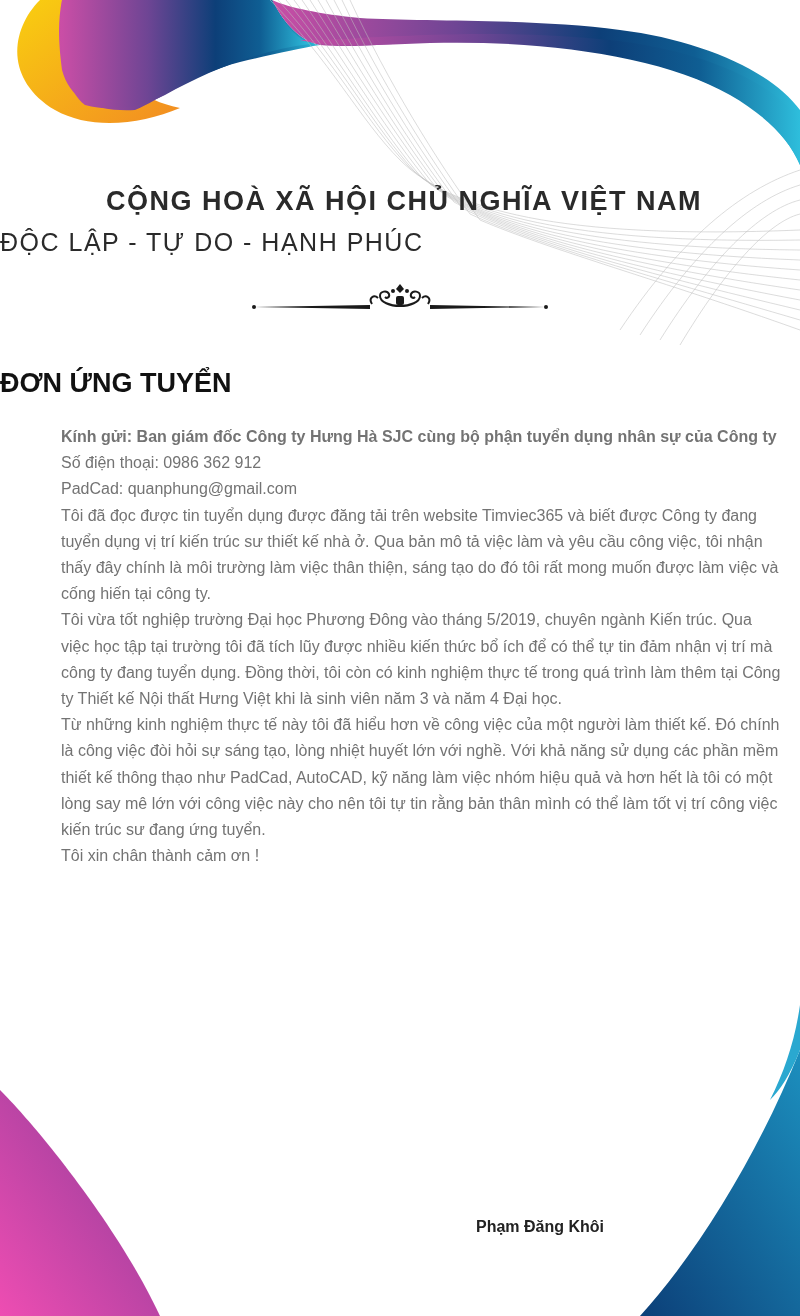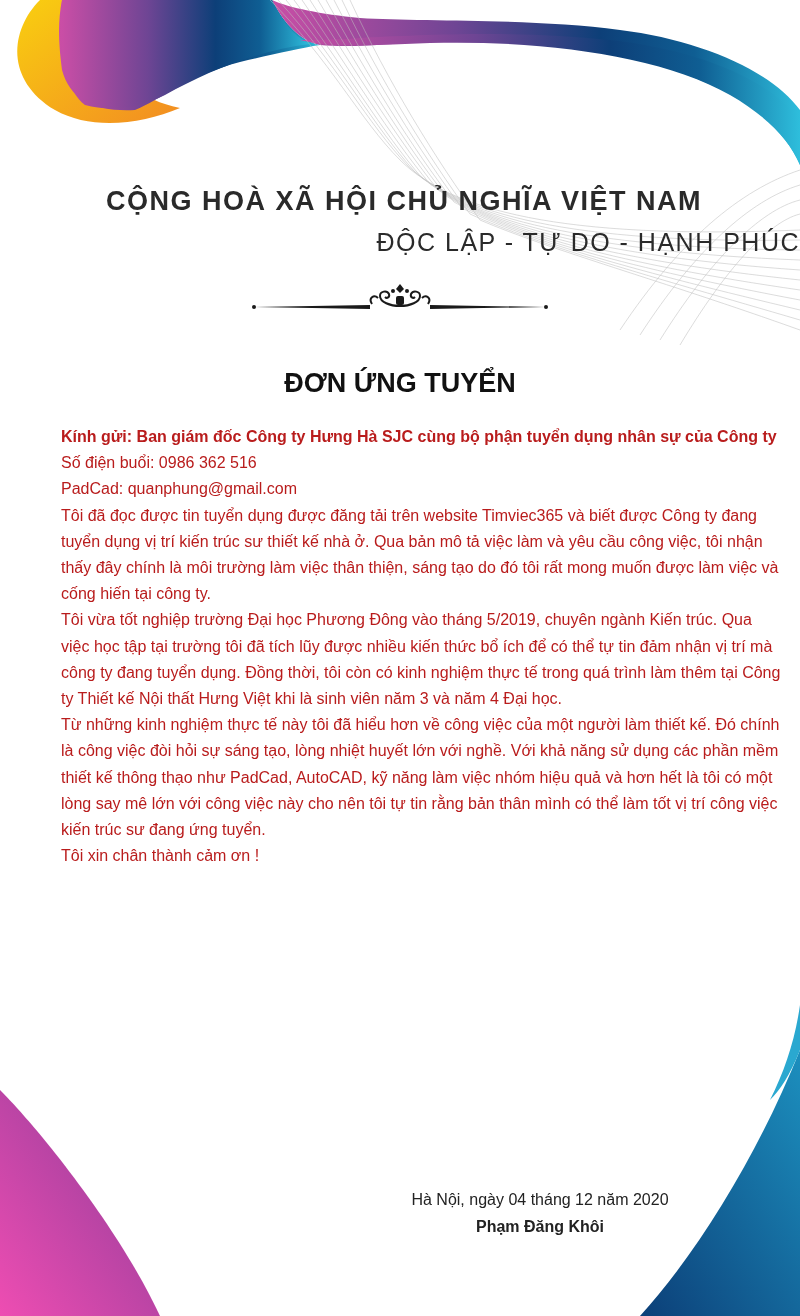--- a/index.html
+++ b/index.html
@@ -9,31 +9,31 @@
       font-family: "Liberation Sans", sans-serif;
       color: #222;
     }
     .deco { position: absolute; left: 0; top: 0; width: 800px; height: 1316px; pointer-events: none; }
     .content { position: absolute; left: 0; top: 0; width: 800px; height: 1316px; }
     .nation {
       position: absolute; left: 4px; width: 800px; text-align: center;
       top: 186px; font-size: 27px; font-weight: bold; letter-spacing: 1.5px; color: #2a2a2a;
     }
     .motto {
-      position: absolute; left: 0; width: 800px; text-align: right;
+      position: absolute; left: 0; width: 800px; text-align: left;
       top: 228px; font-size: 25px; letter-spacing: 1.5px; color: #2a2a2a;
     }
     .divider { position: absolute; left: 250px; top: 280px; width: 300px; height: 36px; }
     .title {
-      position: absolute; left: 0; width: 800px; text-align: center;
+      position: absolute; left: 0; width: 800px; 
       top: 368px; font-size: 27px; font-weight: bold; color: #111;
     }
     .body-text {
       position: absolute; left: 61px; top: 424px; width: 720px;
-      font-size: 16px; line-height: 26.2px; color: #b91c1c;
+      font-size: 16px; line-height: 26.2px; color: #737373;
     }
     .body-text p { margin: 0; }
     .bold { font-weight: bold; }
     .sign {
       position: absolute; left: 380px; width: 320px; text-align: center;
       font-size: 16px; color: #222;
     }
     .sign.date { top: 1191px; }
     .sign.name { top: 1218px; font-weight: bold; }
   </style>
@@ -114,23 +114,22 @@
     <rect x="146" y="16" width="8" height="9" rx="2" fill="#1a1a1a"></rect>
     <path d="M150,4 L154,9 L150,13 L146,9 Z" fill="#1a1a1a"></path>
     <circle cx="143" cy="11" r="2" fill="#1a1a1a"></circle>
     <circle cx="157" cy="11" r="2" fill="#1a1a1a"></circle>
   </svg>
 
   <div class="title">ĐƠN ỨNG TUYỂN</div>
 
   <div class="body-text">
     <p class="bold">Kính gửi: Ban giám đốc Công ty Hưng Hà SJC cùng bộ phận tuyển dụng nhân sự của Công ty</p>
-    <p><span>Số điện buổi:</span> <span>0986 362 516</span></p>
+    <p><span>Số điện thoại:</span> <span>0986 362 912</span></p>
     <p><span>PadCad:</span> <span>quanphung@gmail.com</span></p>
     <p>Tôi đã đọc được tin tuyển dụng được đăng tải trên website Timviec365 và biết được Công ty đang tuyển dụng vị trí kiến trúc sư thiết kế nhà ở. Qua bản mô tả việc làm và yêu cầu công việc, tôi nhận thấy đây chính là môi trường làm việc thân thiện, sáng tạo do đó tôi rất mong muốn được làm việc và cống hiến tại công ty.</p>
     <p>Tôi vừa tốt nghiệp trường Đại học Phương Đông vào tháng 5/2019, chuyên ngành Kiến trúc. Qua việc học tập tại trường tôi đã tích lũy được nhiều kiến thức bổ ích để có thể tự tin đảm nhận vị trí mà công ty đang tuyển dụng. Đồng thời, tôi còn có kinh nghiệm thực tế trong quá trình làm thêm tại Công ty Thiết kế Nội thất Hưng Việt khi là sinh viên năm 3 và năm 4 Đại học.</p>
     <p>Từ những kinh nghiệm thực tế này tôi đã hiểu hơn về công việc của một người làm thiết kế. Đó chính là công việc đòi hỏi sự sáng tạo, lòng nhiệt huyết lớn với nghề. Với khả năng sử dụng các phần mềm thiết kế thông thạo như PadCad, AutoCAD, kỹ năng làm việc nhóm hiệu quả và hơn hết là tôi có một lòng say mê lớn với công việc này cho nên tôi tự tin rằng bản thân mình có thể làm tốt vị trí công việc kiến trúc sư đang ứng tuyển.</p>
     <p>Tôi xin chân thành cảm ơn !</p>
   </div>
 
-  <div class="sign date">Hà Nội, ngày 04 tháng 12 năm 2020</div>
   <div class="sign name">Phạm Đăng Khôi</div>
 </div>
 
 </body></html>

